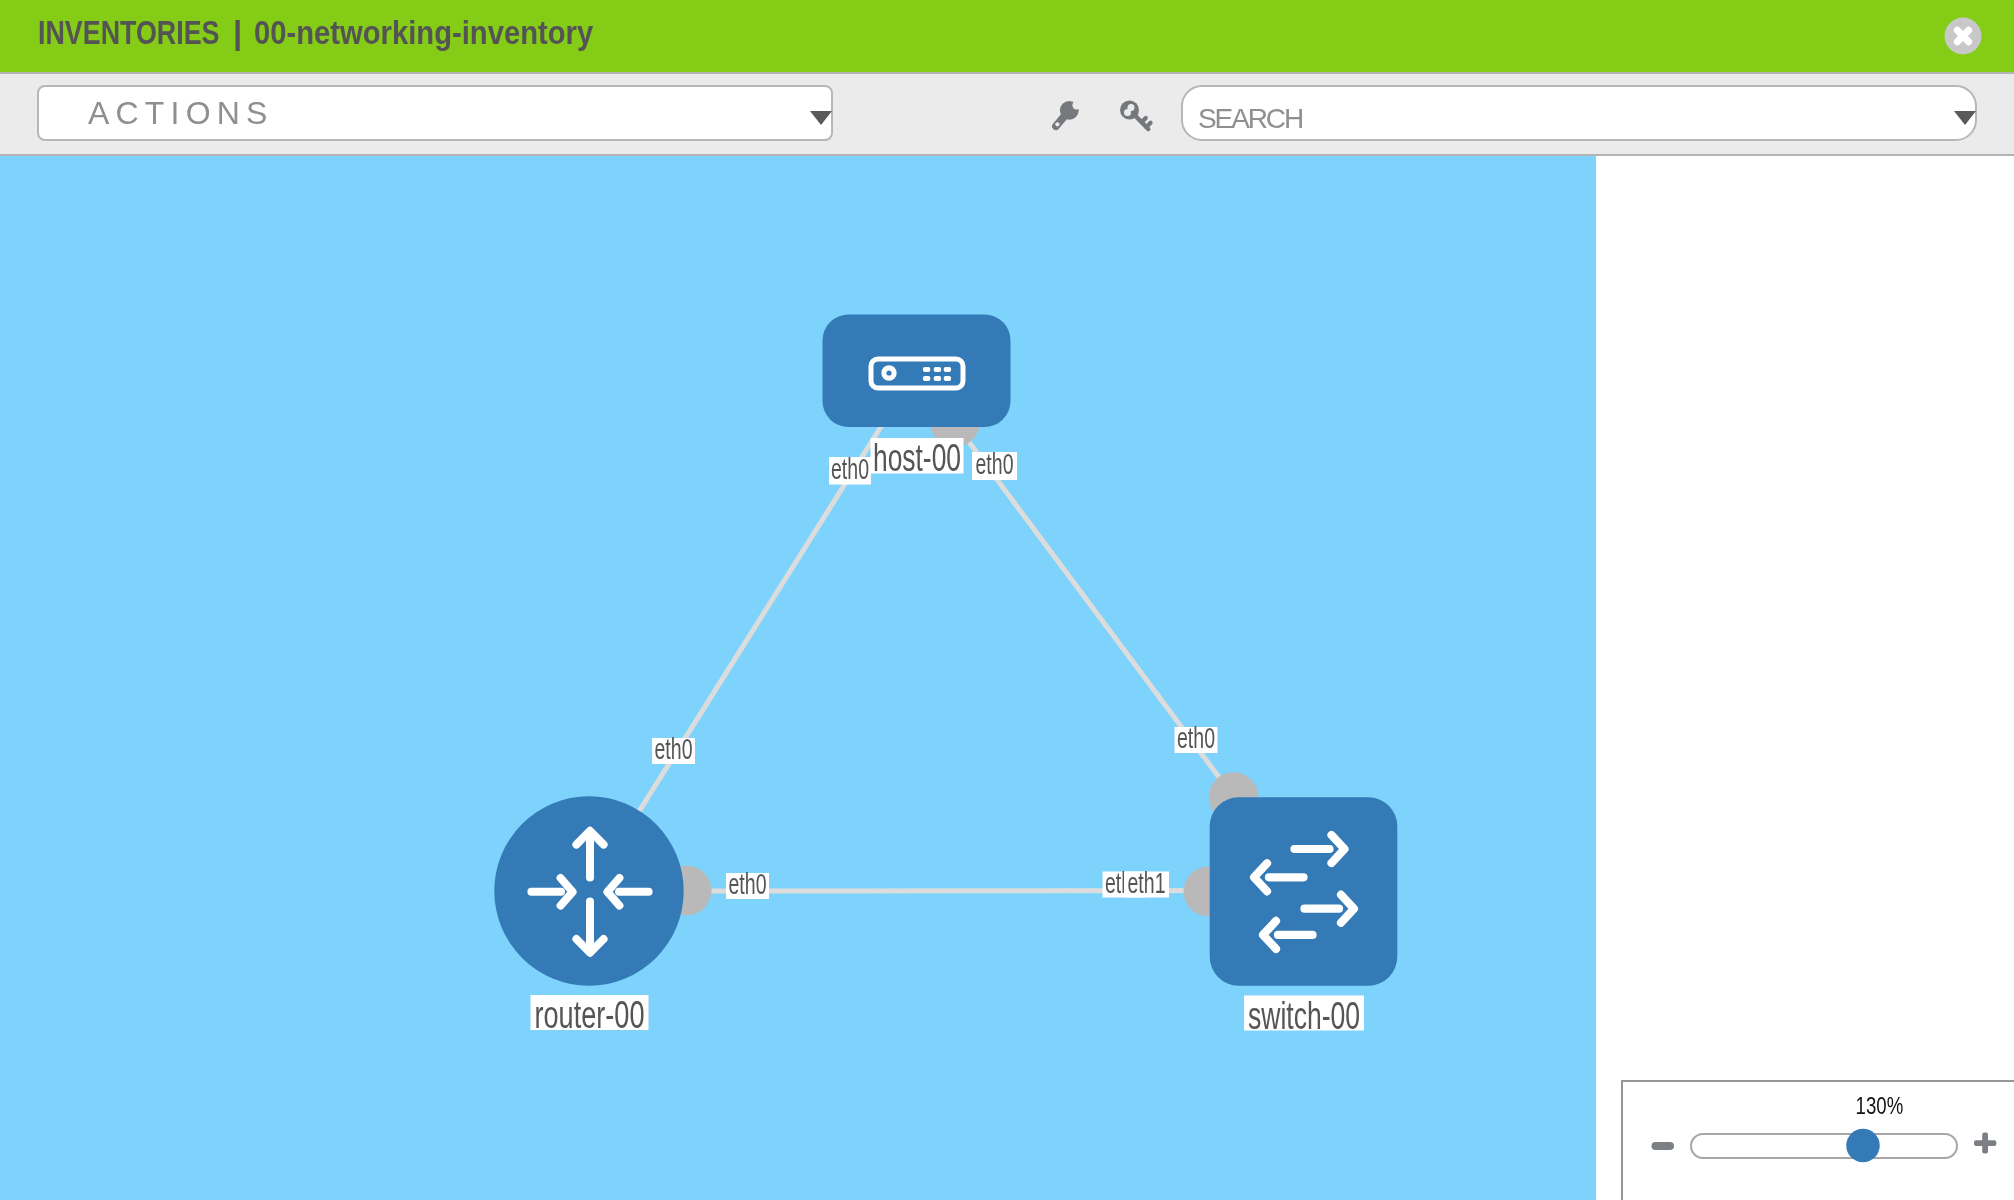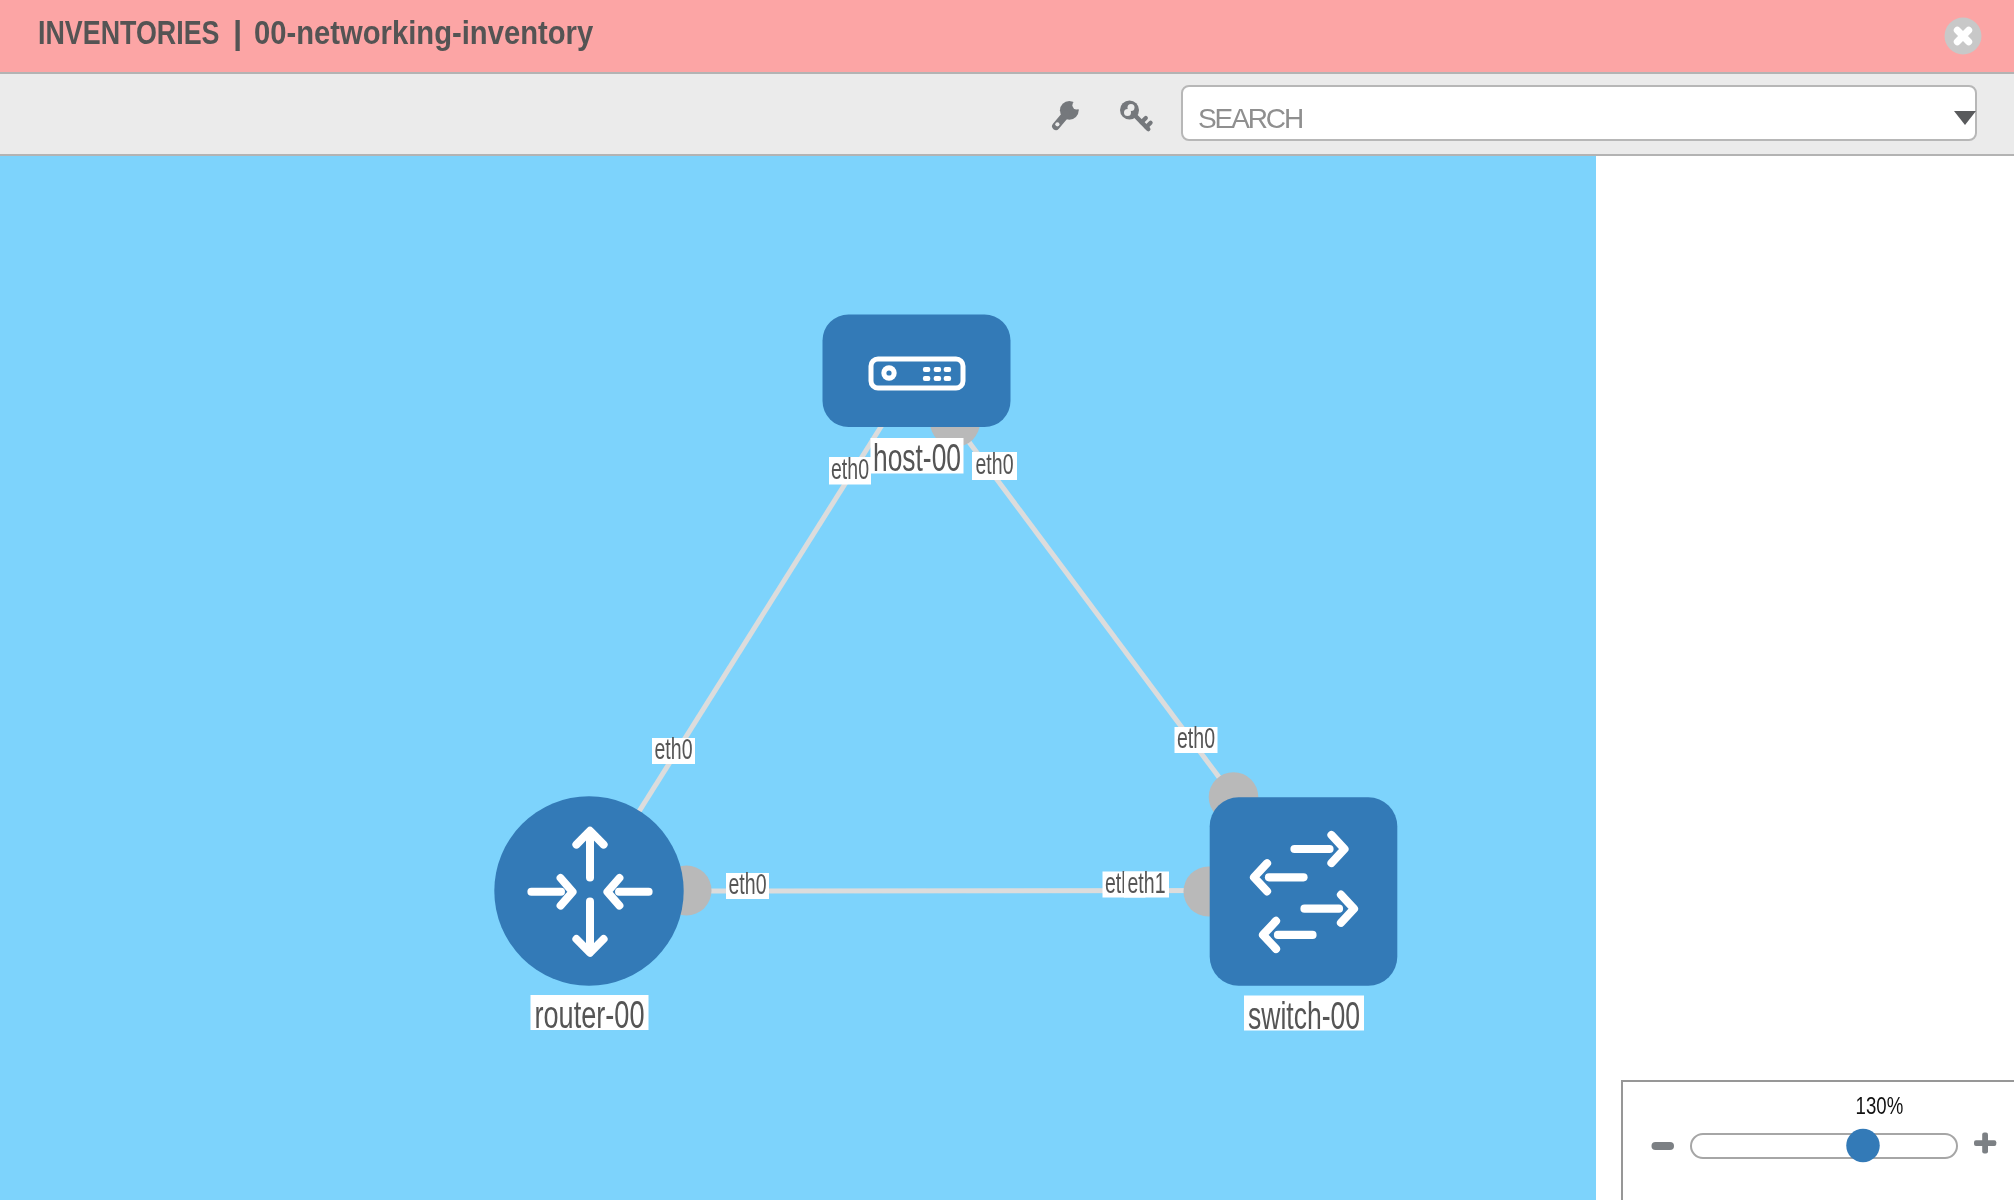--- a/index.html
+++ b/index.html
@@ -1,18 +1,18 @@
 <!DOCTYPE html>
 <html><head>
 <meta charset="utf-8">
 <style>
   * { margin:0; padding:0; box-sizing:border-box; }
   html,body { width:2014px; height:1200px; overflow:hidden; background:#fff;
     font-family:"Liberation Sans", sans-serif; }
-  .header { position:absolute; left:0; top:0; width:2014px; height:84px; background:#fca5a5; }
+  .header { position:absolute; left:0; top:0; width:2014px; height:84px; background:#84cc16; }
   .title span { position:absolute; top:14px; font-size:33px; font-weight:bold;
     color:#545454; white-space:pre; transform-origin:0 0; }
   .closebtn { position:absolute; left:1944px; top:17px; }
   .toolbar { position:absolute; left:0; top:72px; width:2014px; height:84px;
     background:#ebebeb; border-top:2px solid #b3b3b3; border-bottom:2px solid #b3b3b3; }
   .ddbox { position:absolute; top:11px; height:56px; background:#fff;
     border:2px solid #b7b7b7; border-radius:8px; }
   .ddtext { position:absolute; top:8px; font-size:32px; color:#8f8f8f; }
   .caret { position:absolute; top:24px; width:0; height:0;
     border-left:11.5px solid transparent; border-right:11.5px solid transparent;
@@ -33,39 +33,43 @@
       <span style="left:37.5px; transform:scaleX(0.8135);">INVENTORIES</span>
       <span style="left:233px;">|</span>
       <span style="left:253.7px; transform:scaleX(0.885);">00-networking-inventory</span>
     </div>
   <svg class="closebtn" width="38" height="38" viewBox="0 0 38 38">
     <circle cx="19" cy="19" r="18.5" fill="#c8c8c8"></circle>
     <path d="M13.3 13.3 L24.7 24.7 M24.7 13.3 L13.3 24.7" stroke="#fff" stroke-width="7" stroke-linecap="round"></path>
   </svg>
 </div>
 <div class="toolbar">
+  <div class="ddbox" style="left:37px; width:796px;">
+    <div class="ddtext" style="left:49px; letter-spacing:6.2px;">ACTIONS</div>
+    <div class="caret" style="left:771px;"></div>
+  </div>
   <svg style="position:absolute; left:1048px; top:24px;" width="42" height="40" viewBox="0 0 42 40">
     <g>
       <circle cx="21.3" cy="12.3" r="9.4" fill="#75787c"></circle>
       <path d="M27.5 7.5 L35 -3.5 L41.5 9.5 Z" fill="#ebebeb"></path>
       <circle cx="28.6" cy="7.2" r="4.2" fill="#ebebeb"></circle>
       <path d="M18 16.2 L7.9 28.3" stroke="#75787c" stroke-width="7.6" stroke-linecap="round"></path>
       <circle cx="9.4" cy="26.3" r="2.1" fill="#ebebeb"></circle>
     </g>
   </svg>
   <svg style="position:absolute; left:1118px; top:25px;" width="36" height="36" viewBox="0 0 36 36">
     <g>
       <circle cx="11.5" cy="11" r="9.5" fill="#75787c"></circle>
       <circle cx="13" cy="8.5" r="3.5" fill="#ebebeb"></circle>
       <circle cx="9.5" cy="13.5" r="3.5" fill="#ebebeb"></circle>
       <path d="M17.5 17 L30.2 30" stroke="#75787c" stroke-width="4.6" stroke-linecap="round"></path>
       <path d="M23.5 23.2 L27.8 18.9 M28.3 28 L32.6 23.7" stroke="#75787c" stroke-width="4.2" stroke-linecap="round"></path>
     </g>
   </svg>
-  <div class="ddbox" style="left:1181px; width:796px;">
+  <div class="ddbox" style="left:1181px; width:796px;border-radius:21px;">
     <div class="ddtext" style="left:15px; font-size:28px; top:16px; letter-spacing:-2.1px;">SEARCH</div>
     <div class="caret" style="left:771px;"></div>
   </div>
 </div>
 <div class="canvas">
 <svg width="2014" height="1044" viewBox="0 156 2014 1044">
 
   <g stroke="#dcdcdc" stroke-width="5">
     <line x1="916" y1="371" x2="589" y2="891"></line>
     <line x1="916" y1="371" x2="1303.5" y2="890.5"></line>

